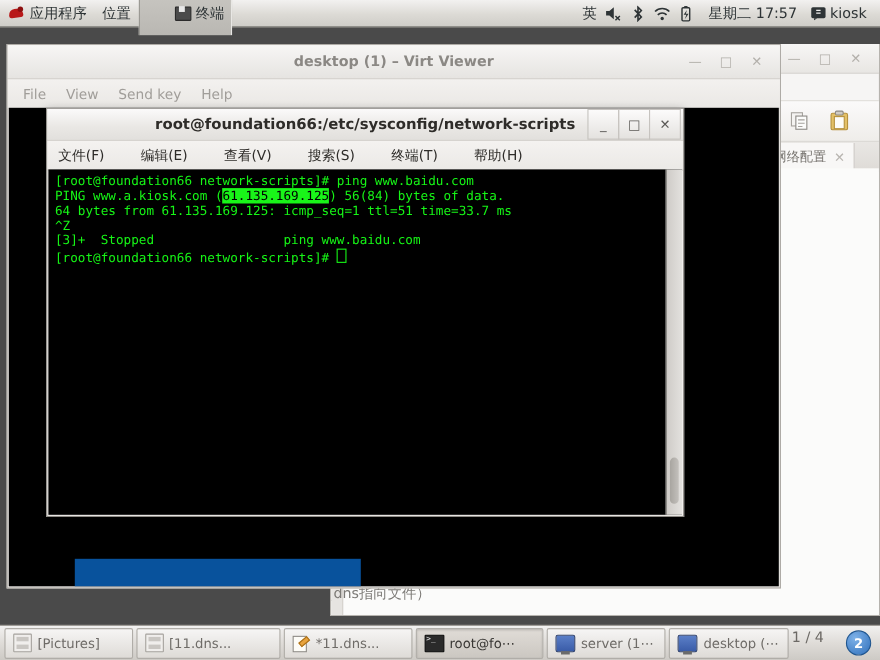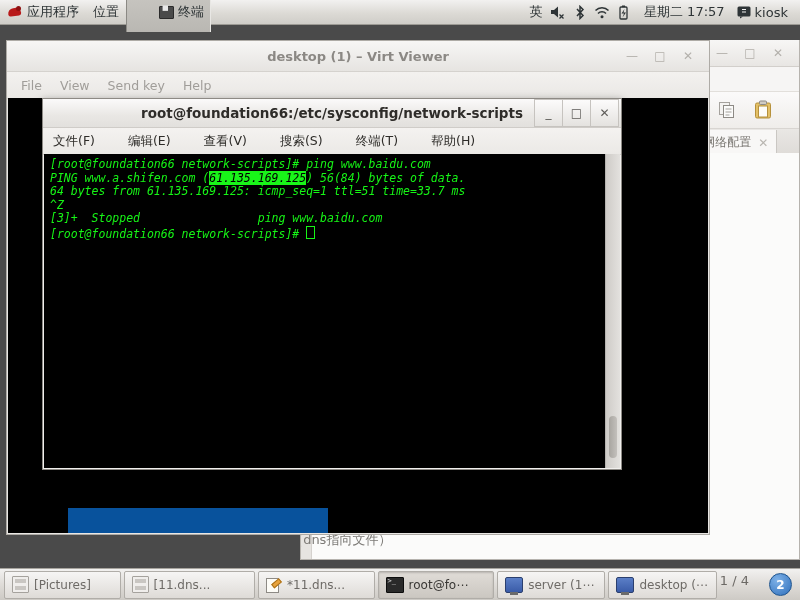--- a/index.html
+++ b/index.html
@@ -138,21 +138,20 @@
   #term-menubar{
     height:26px;display:flex;align-items:center;gap:33px;padding-left:10px;
     background:linear-gradient(180deg,#f4f2f0,#ebe9e6);border-bottom:1px solid #cfccc8;
     font-size:12.5px;color:#2e2c29;
   }
   #term-screen{
     position:absolute;left:1px;top:55px;right:1px;bottom:1px;background:#000;
     font-family:"DejaVu Sans Mono","Liberation Mono",monospace;
     font-size:11.5px;line-height:13.6px;color:#16f516;padding:4px 0 0 6px;box-sizing:border-box;
     overflow:hidden;
-    font-style:italic;
   }
   .tline{white-space:pre;}
   .hl{background:#19f519;color:#000;}
   .cursor{display:inline-block;width:7px;height:11px;border:1px solid #16f516;vertical-align:-1px;}
   #term-scroll{
     position:absolute;right:1px;top:55px;bottom:1px;width:14px;
     background:linear-gradient(90deg,#cecbc7,#e3e1de);border-left:1px solid #b6b3af;
   }
   #term-thumb{
     position:absolute;left:3px;width:8px;height:42px;bottom:10px;
@@ -313,21 +312,21 @@
   <div id="term-menubar">
     <span>文件(F)</span>
     <span>编辑(E)</span>
     <span>查看(V)</span>
     <span>搜索(S)</span>
     <span>终端(T)</span>
     <span>帮助(H)</span>
   </div>
   <div id="term-screen">
     <div class="tline">[root@foundation66 network-scripts]# ping www.baidu.com</div>
-    <div class="tline"><span>PING www.a.shifen.com (</span><span class="hl">61.135.169.125</span><span>) 56(84) bytes of data.</span></div>
+    <div class="tline"><span>PING www.a.kiosk.com (</span><span class="hl">61.135.169.125</span><span>) 56(84) bytes of data.</span></div>
     <div class="tline">64 bytes from 61.135.169.125: icmp_seq=1 ttl=51 time=33.7 ms</div>
     <div class="tline">^Z</div>
     <div class="tline">[3]+  Stopped                 ping www.baidu.com</div>
     <div class="tline"><span>[root@foundation66 network-scripts]# </span><span class="cursor"></span></div>
   </div>
   <div id="term-scroll">
     <div id="term-thumb"></div>
   </div>
 </div>
 

